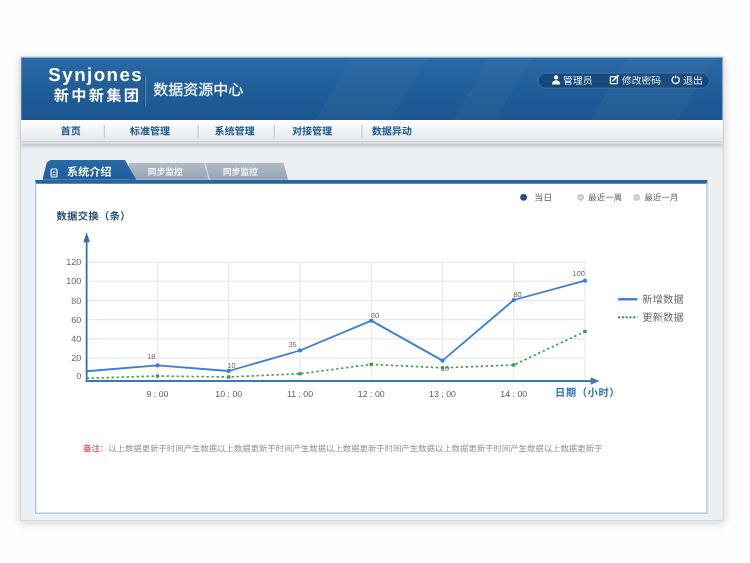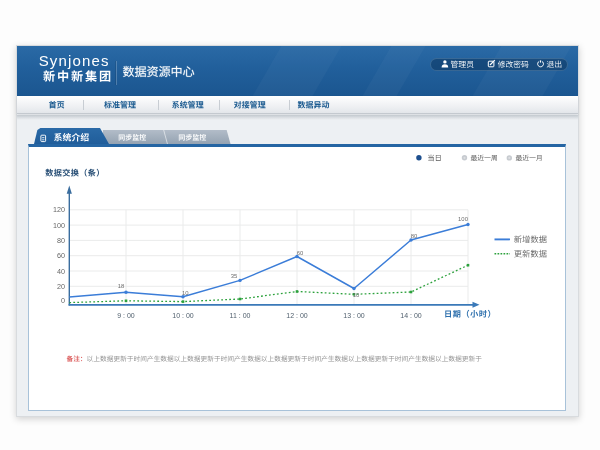--- a/index.html
+++ b/index.html
@@ -1,18 +1,18 @@
 <!DOCTYPE html>
 <html><head><meta charset="utf-8"><style>
 *{margin:0;padding:0;box-sizing:border-box}
 html,body{width:600px;height:450px;background:#fdfdfd;font-family:"Liberation Sans",sans-serif;overflow:hidden}
 #app{position:absolute;left:16px;top:45px;width:563px;height:372px;background:#edf0f3;border:1px solid #d8dbde;box-shadow:0 2px 7px rgba(0,0,0,.18)}
 #hdr{position:absolute;left:0;top:0;width:100%;height:50px;background:linear-gradient(180deg,#2a6aa6 0%,#215f9b 45%,#1b5690 100%);overflow:hidden}
 #hdr .streak{position:absolute;top:-10px;height:70px;background:rgba(255,255,255,.033);transform:skewX(-30deg)}
-#logo{position:absolute;left:21.7px;top:7px;color:#fff;font-size:15px;letter-spacing:1.15px;font-weight:400;line-height:15px}
+#logo{position:absolute;left:21.7px;top:7px;color:#fff;font-size:15px;letter-spacing:1.15px;font-weight:700;line-height:15px}
 #logo i{font-style:normal}
 #div1{position:absolute;left:99px;top:15px;width:1px;height:24px;background:rgba(255,255,255,.22);box-shadow:-1px 0 0 rgba(0,0,0,.10)}
 #pill{position:absolute;left:413px;top:12.4px;width:137.5px;height:12.2px;border-radius:6.5px;background:rgba(7,44,82,.45);border:1px solid rgba(160,195,228,.25)}
 #nav{position:absolute;left:0;top:50px;width:100%;height:18px;background:linear-gradient(180deg,#ffffff,#eceef1 70%,#e3e6ea);border-bottom:1px solid #c4c9cf;box-shadow:0 2px 3px rgba(60,70,80,.10)}
 .nsep{position:absolute;top:3.5px;width:1px;height:10px;background:#c8cdd3}
 #tabs{position:absolute;left:0;top:82px;width:100%;height:15.5px}
 .tabg{position:absolute;top:2px;height:13.9px;background:linear-gradient(180deg,#b2bcc8,#95a3b2);}
 .tabg.t1{left:86px;width:127.5px;clip-path:polygon(0 0,97% 0,100% 100%,0 100%)}
 .tdiv{position:absolute;left:147.9px;top:2px;width:1.4px;height:13.5px;background:rgba(255,255,255,.55);transform:skewX(15deg)}
 #taba{position:absolute;left:17px;top:0;width:75px;height:15.9px;background:linear-gradient(180deg,#2a6aa7,#205d9a);border-radius:3.5px 0 0 0;clip-path:polygon(0 100%,4.5% 12%,8.5% 0,88% 0,100% 100%)}

